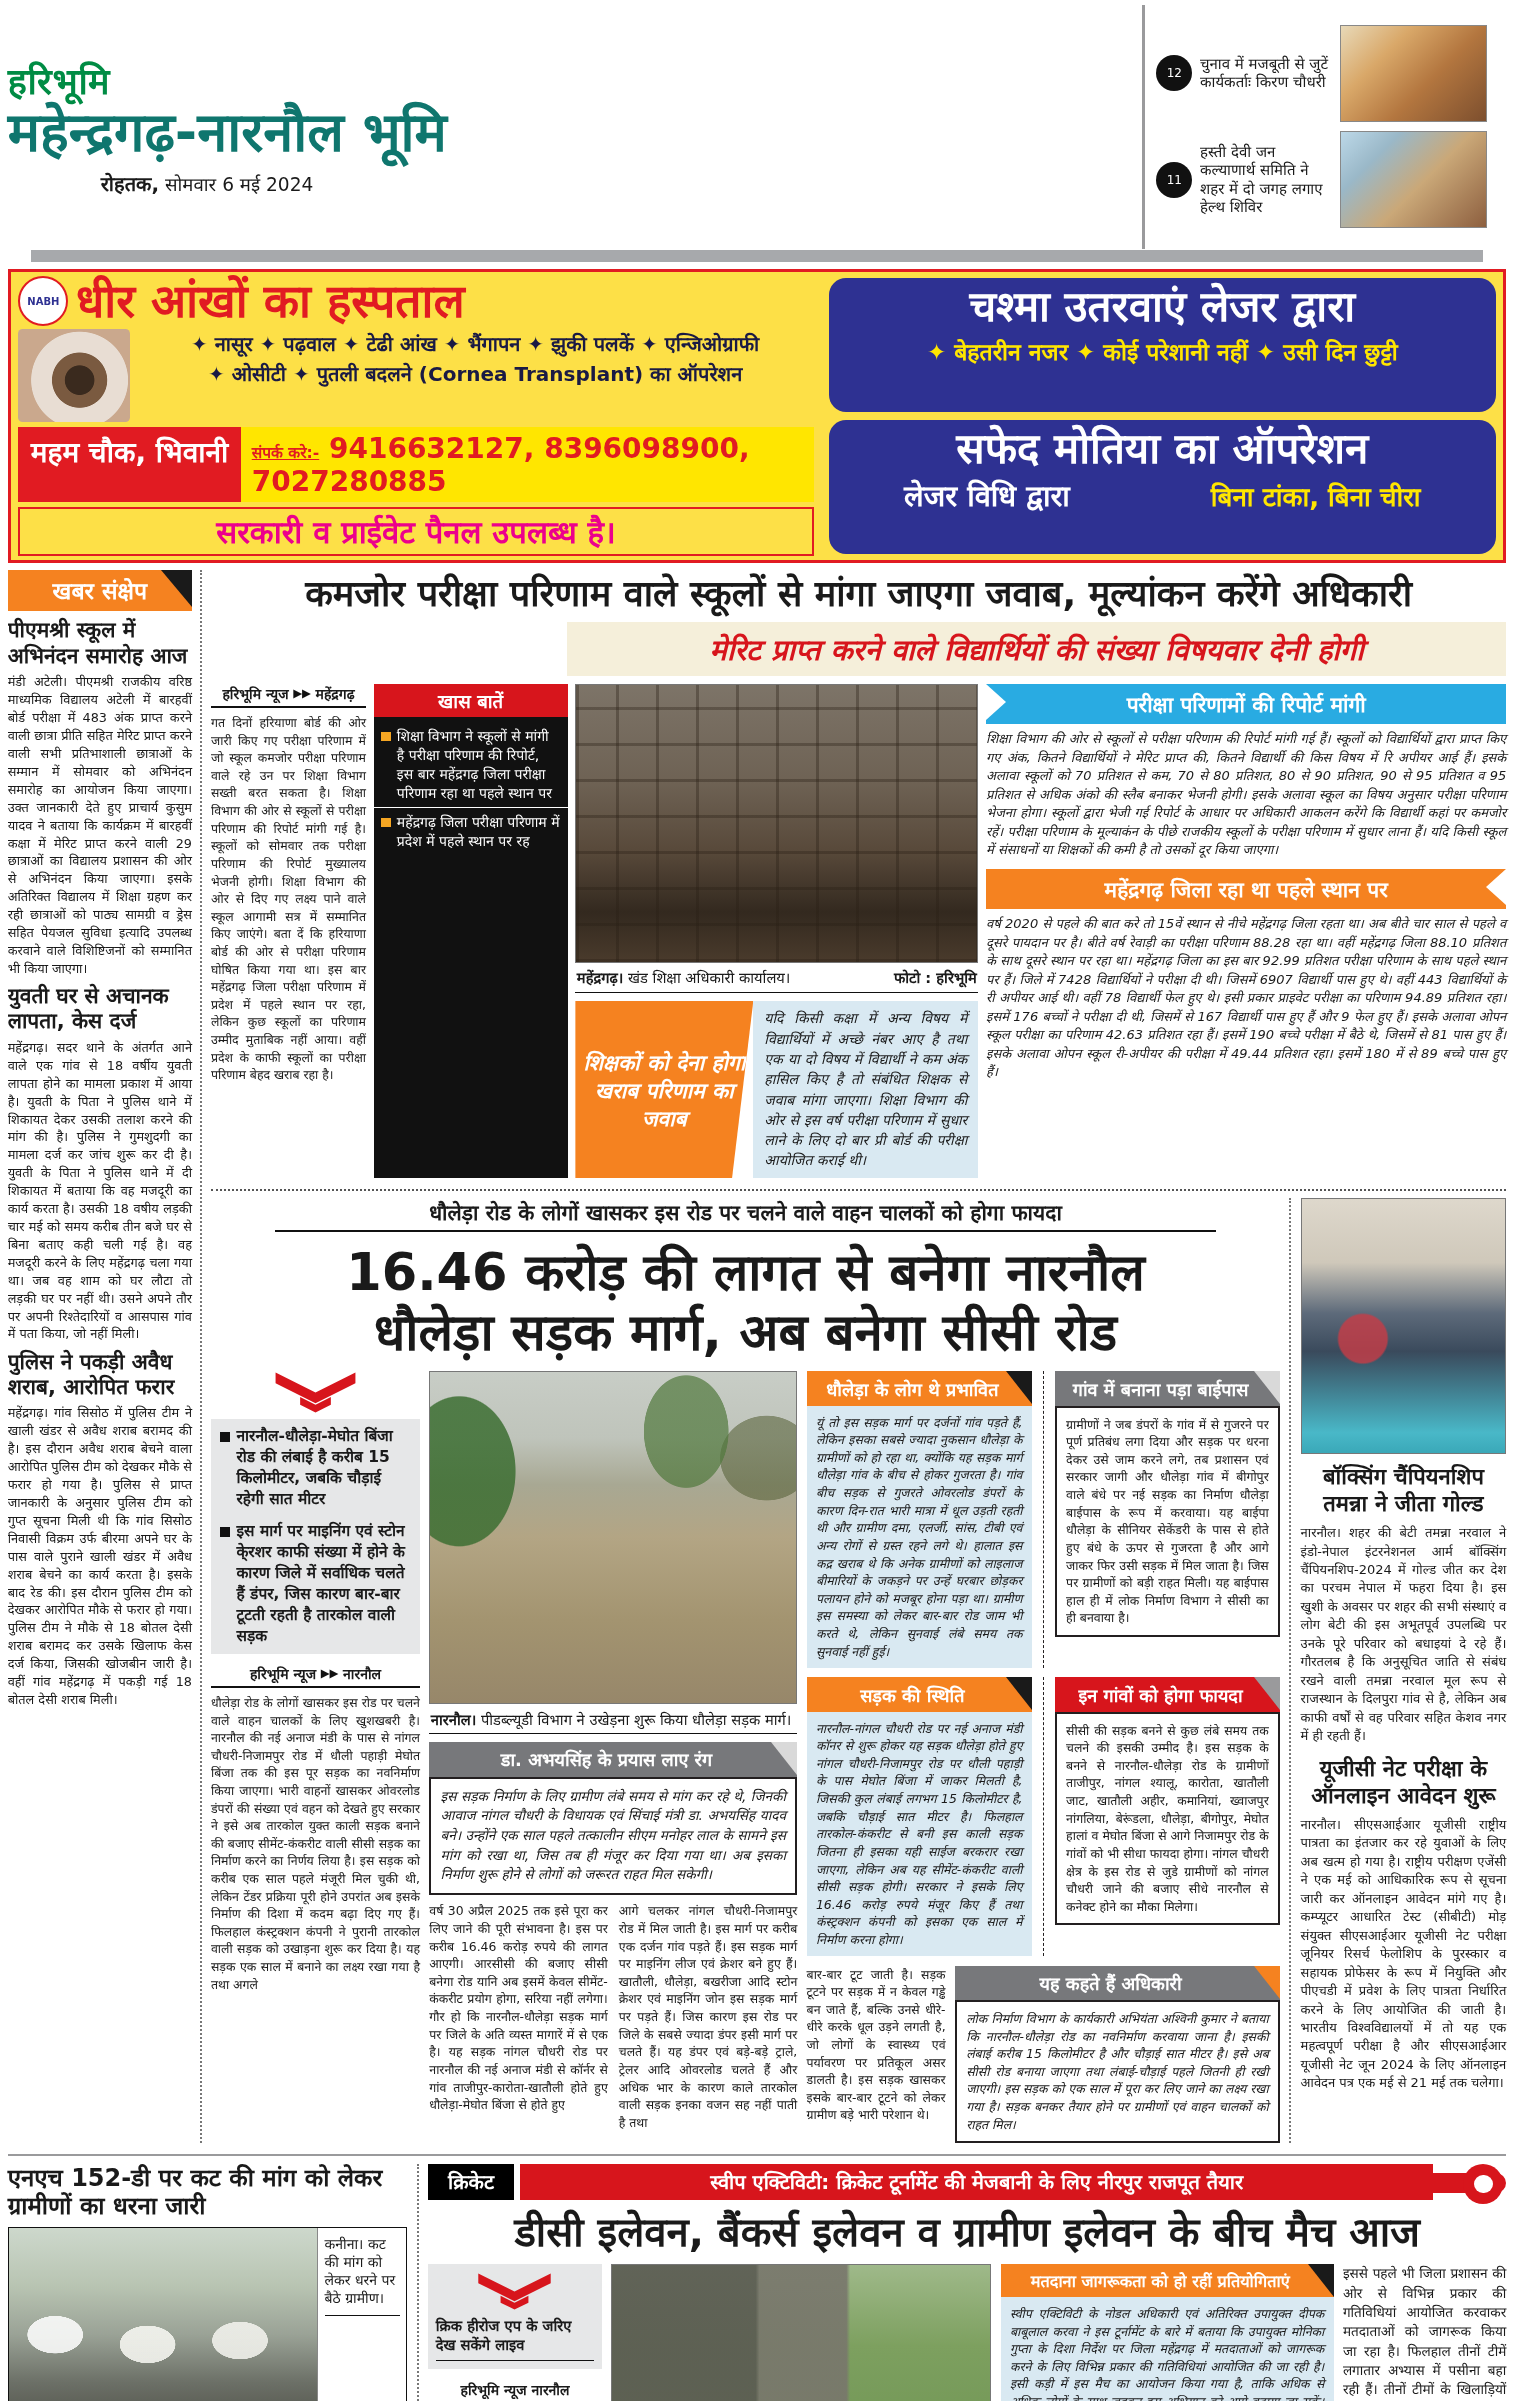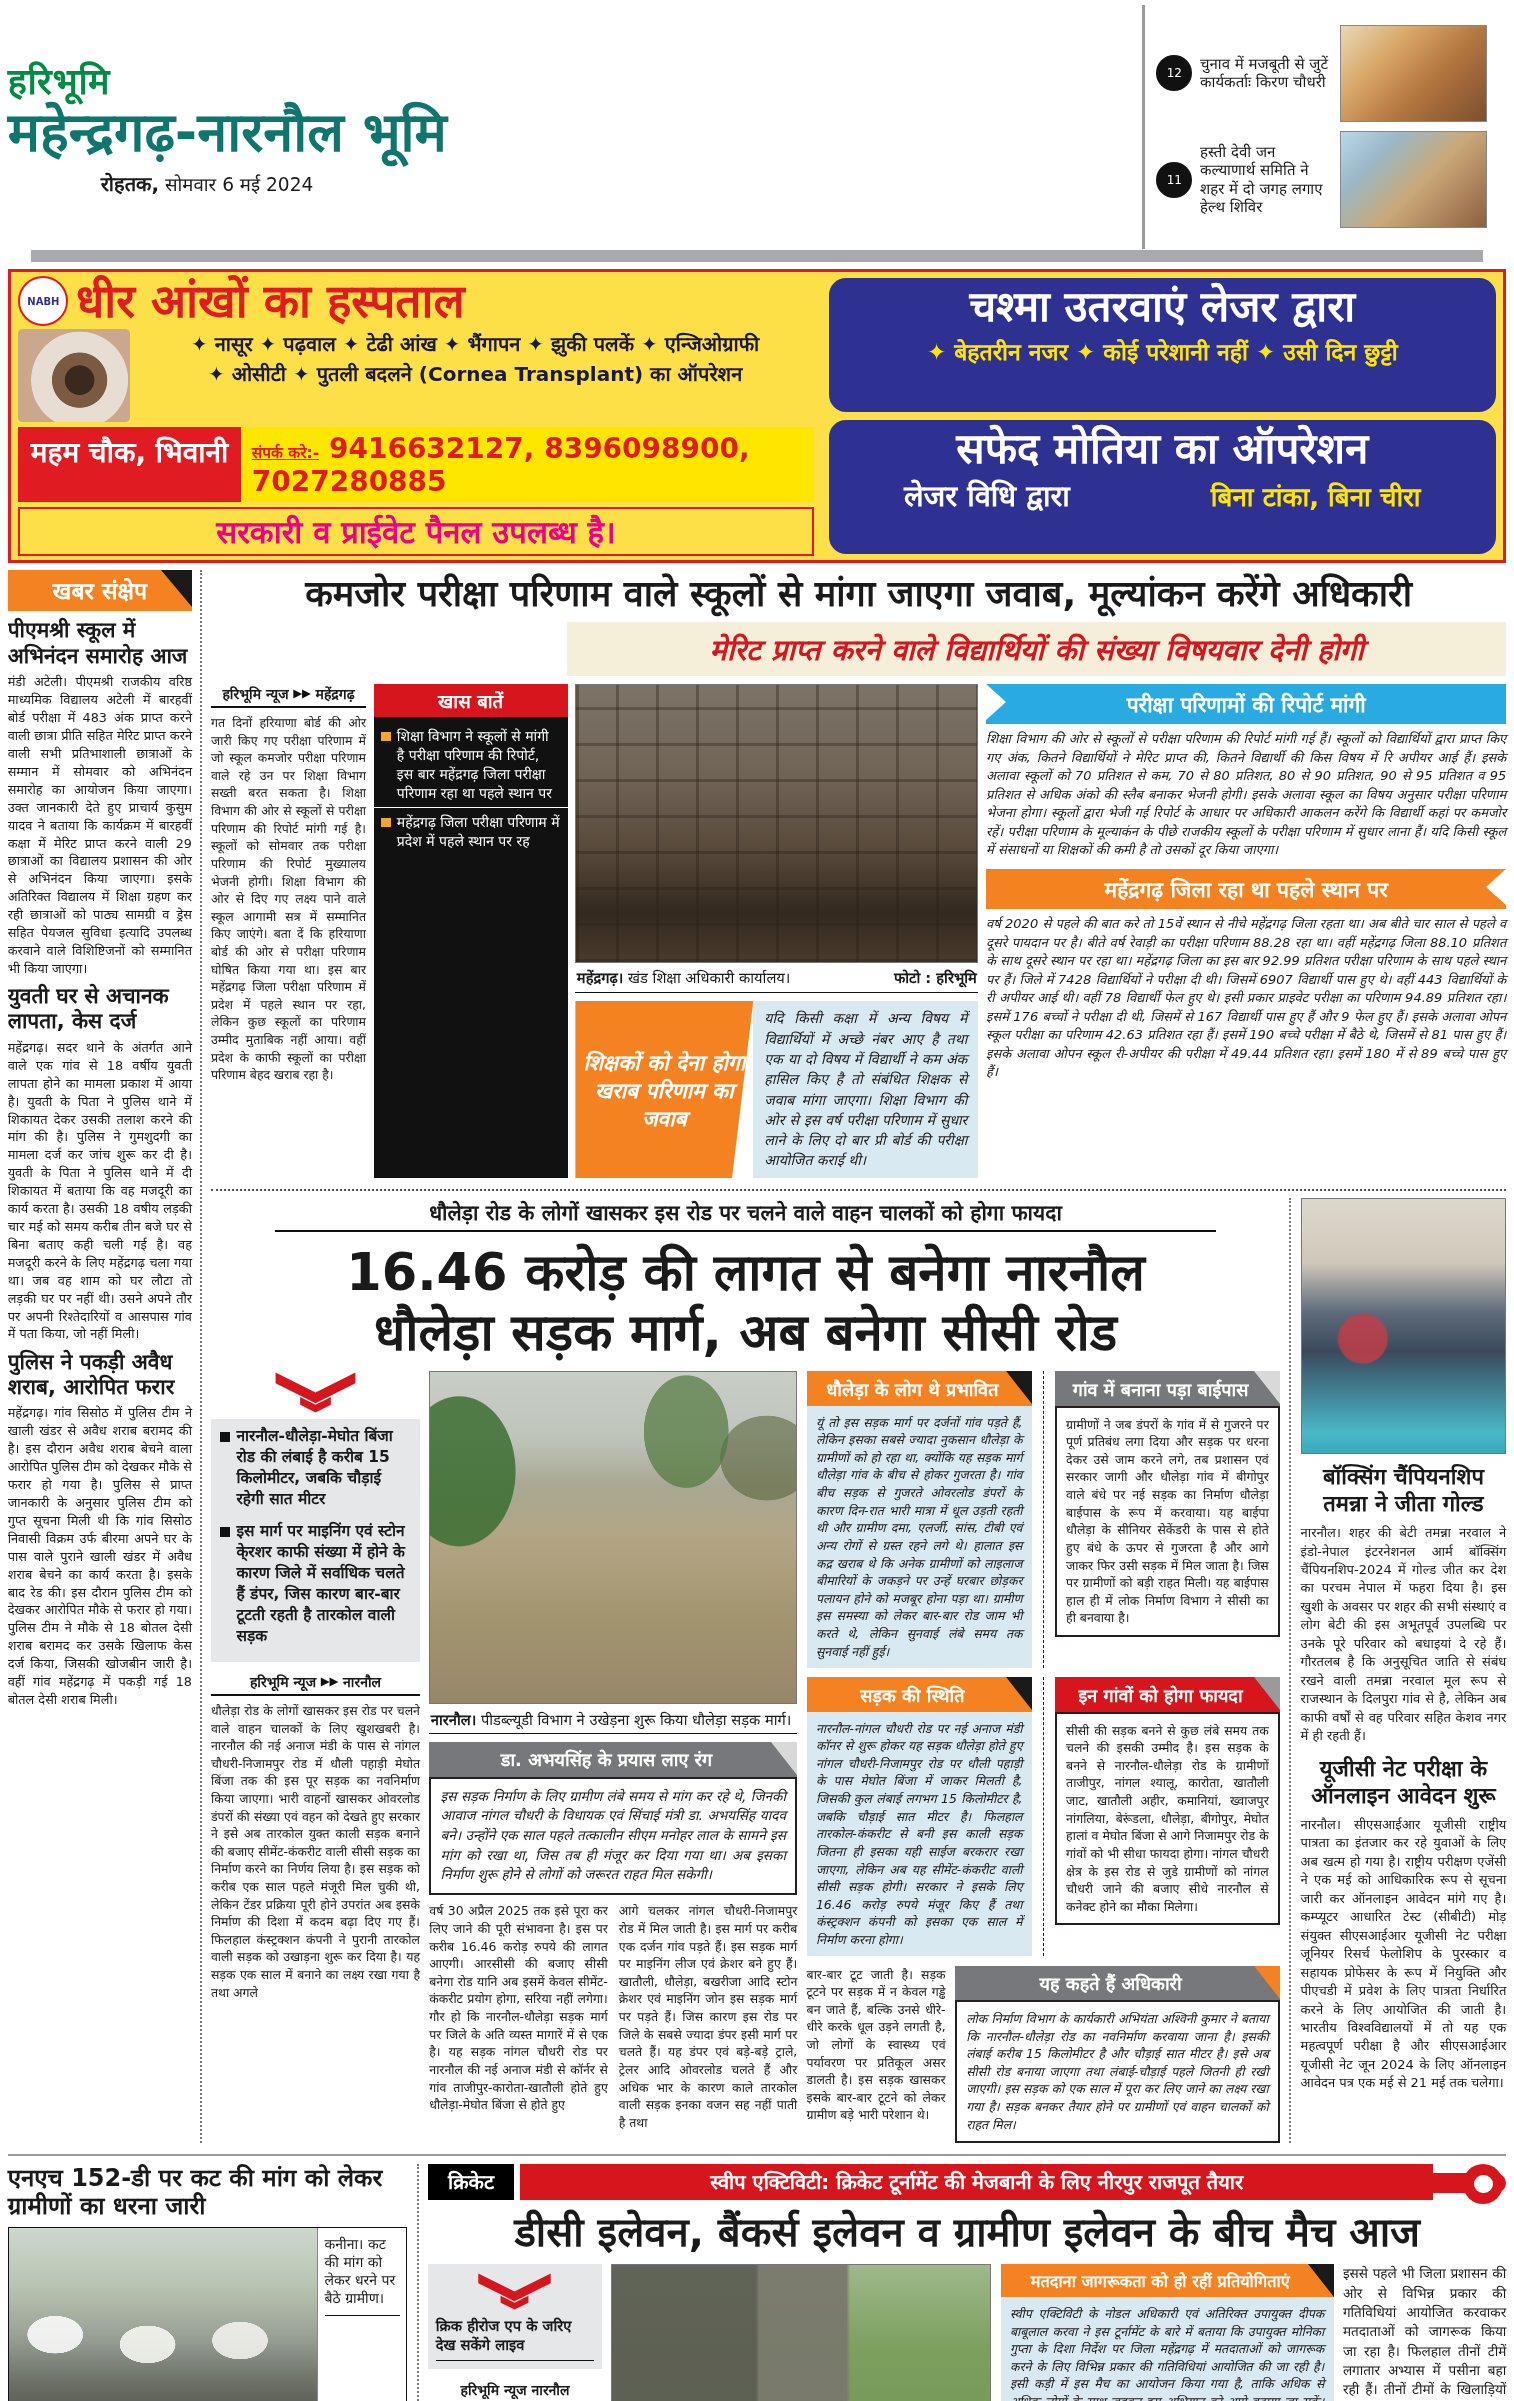--- a/index.html
+++ b/index.html
@@ -100,21 +100,21 @@
   
   .road { margin-top:11px; border-top:2.3px dotted #555; padding-top:6.2px; display:flex; gap:9.3px; }
   .road-main { flex:1; }
   .kicker { font-weight:bold; font-size:21px; text-align:center; padding-bottom:4.6px; border-bottom:2.3px solid #111; width:88%; margin:0 auto; }
   .road-headline { font-size:51px; font-weight:bold; text-align:center; line-height:1.18; padding:11px 0 7.7px 0; }
   .road-grid { display:flex; gap:9.3px; }
   .road-c1 { width:209px; min-width:209px; }
   .chev-logo { display:block; margin:0 auto 4.6px auto; }
   .bullets { background:#e6e7e8; padding:7.7px 9.3px; }
   .bullet { display:flex; gap:6.2px; font-weight:bold; font-size:15.5px; line-height:1.35; margin-bottom:11px; }
-  .bullet:last-child { margin-bottom:8px; }
+  .bullet:last-child { margin-bottom:0; }
   .bullet .sq { width:10px; height:10px; min-width:10px; background:#111; margin-top:5.4px; }
   .road-c1 .byline { margin-top:9.3px; }
   .road-c2 { width:368px; min-width:368px; }
   .ph-road { height:333px; border:0.8px solid #777; background:
       radial-gradient(ellipse 93px 124px at 8% 30%, rgba(60,110,50,.85) 0 60%, transparent 61%),
       radial-gradient(ellipse 70px 93px at 70% 18%, rgba(80,120,60,.7) 0 60%, transparent 61%),
       radial-gradient(ellipse 77px 70px at 92% 26%, rgba(90,100,60,.6) 0 60%, transparent 61%),
       linear-gradient(180deg,#c8cdc6 0%,#bfc4bb 20%,#a8a893 34%,#b3a584 50%,#a39470 75%,#97876a 100%); }
   .abhay-box { border:2.3px solid #231f20; padding:7.7px 9.3px; font-style:italic; font-size:13.6px; text-align:justify; line-height:1.45; }
   .road-2col { display:flex; gap:11px; margin-top:7.7px; }

